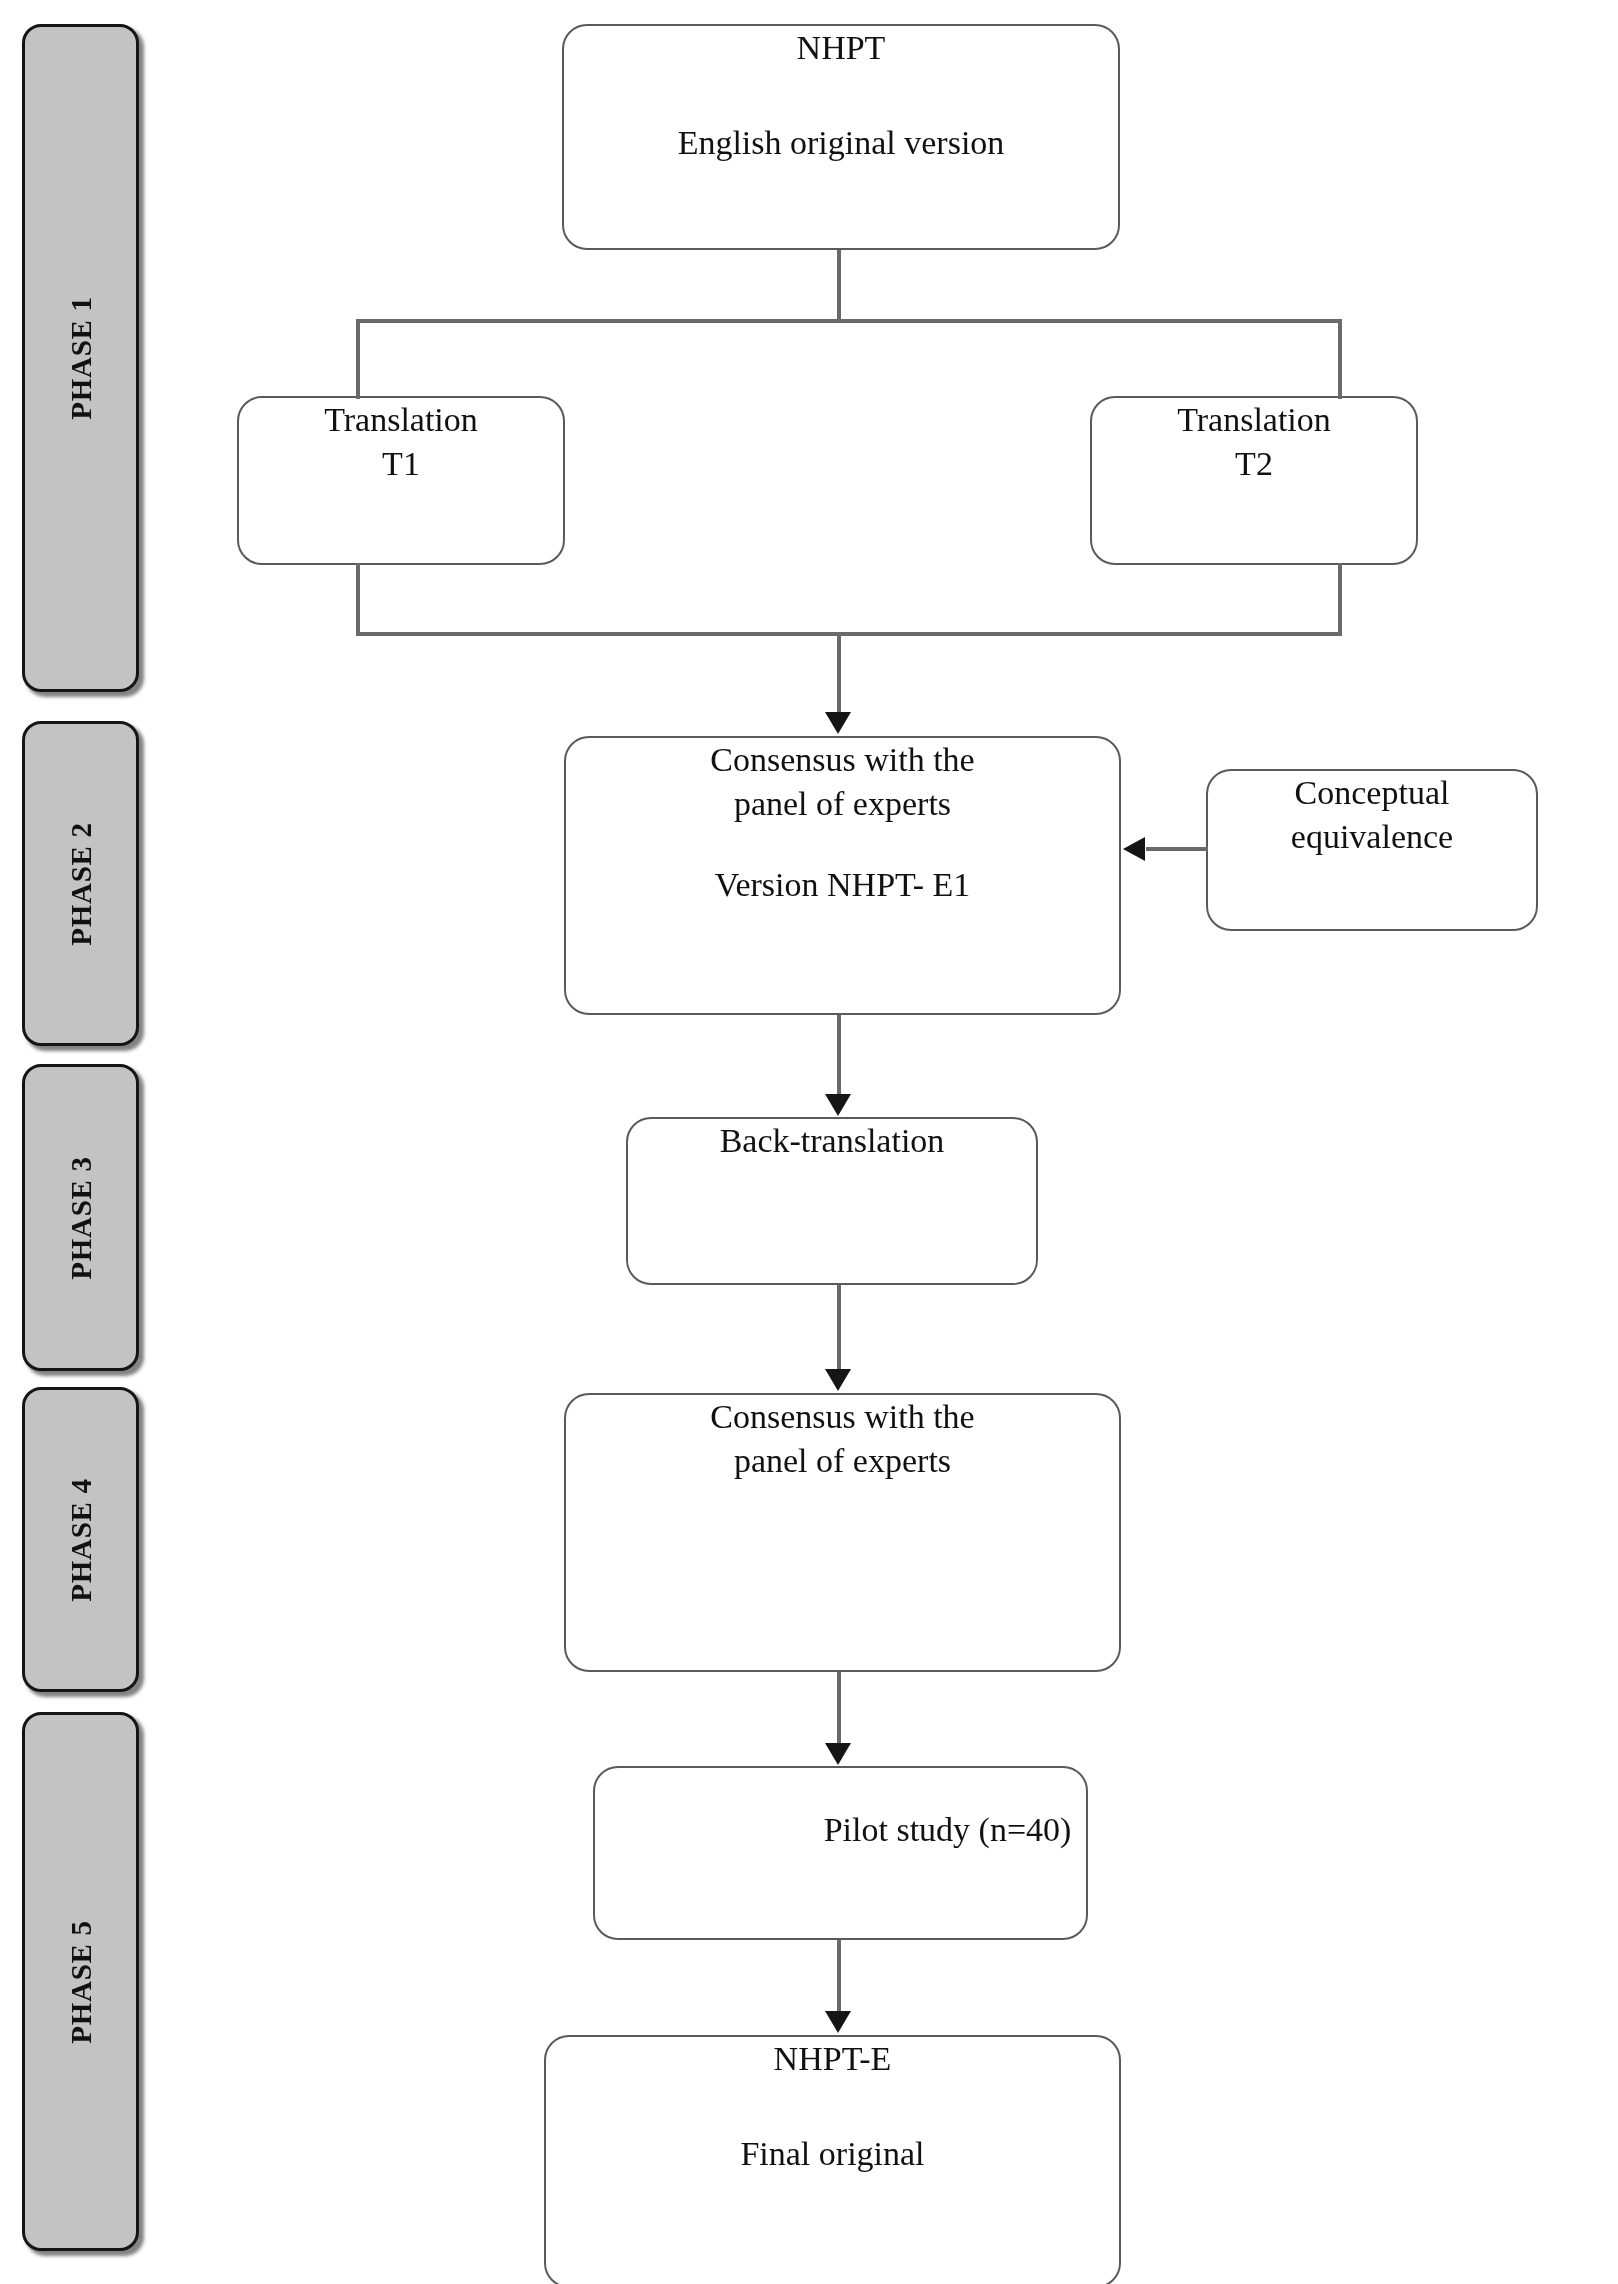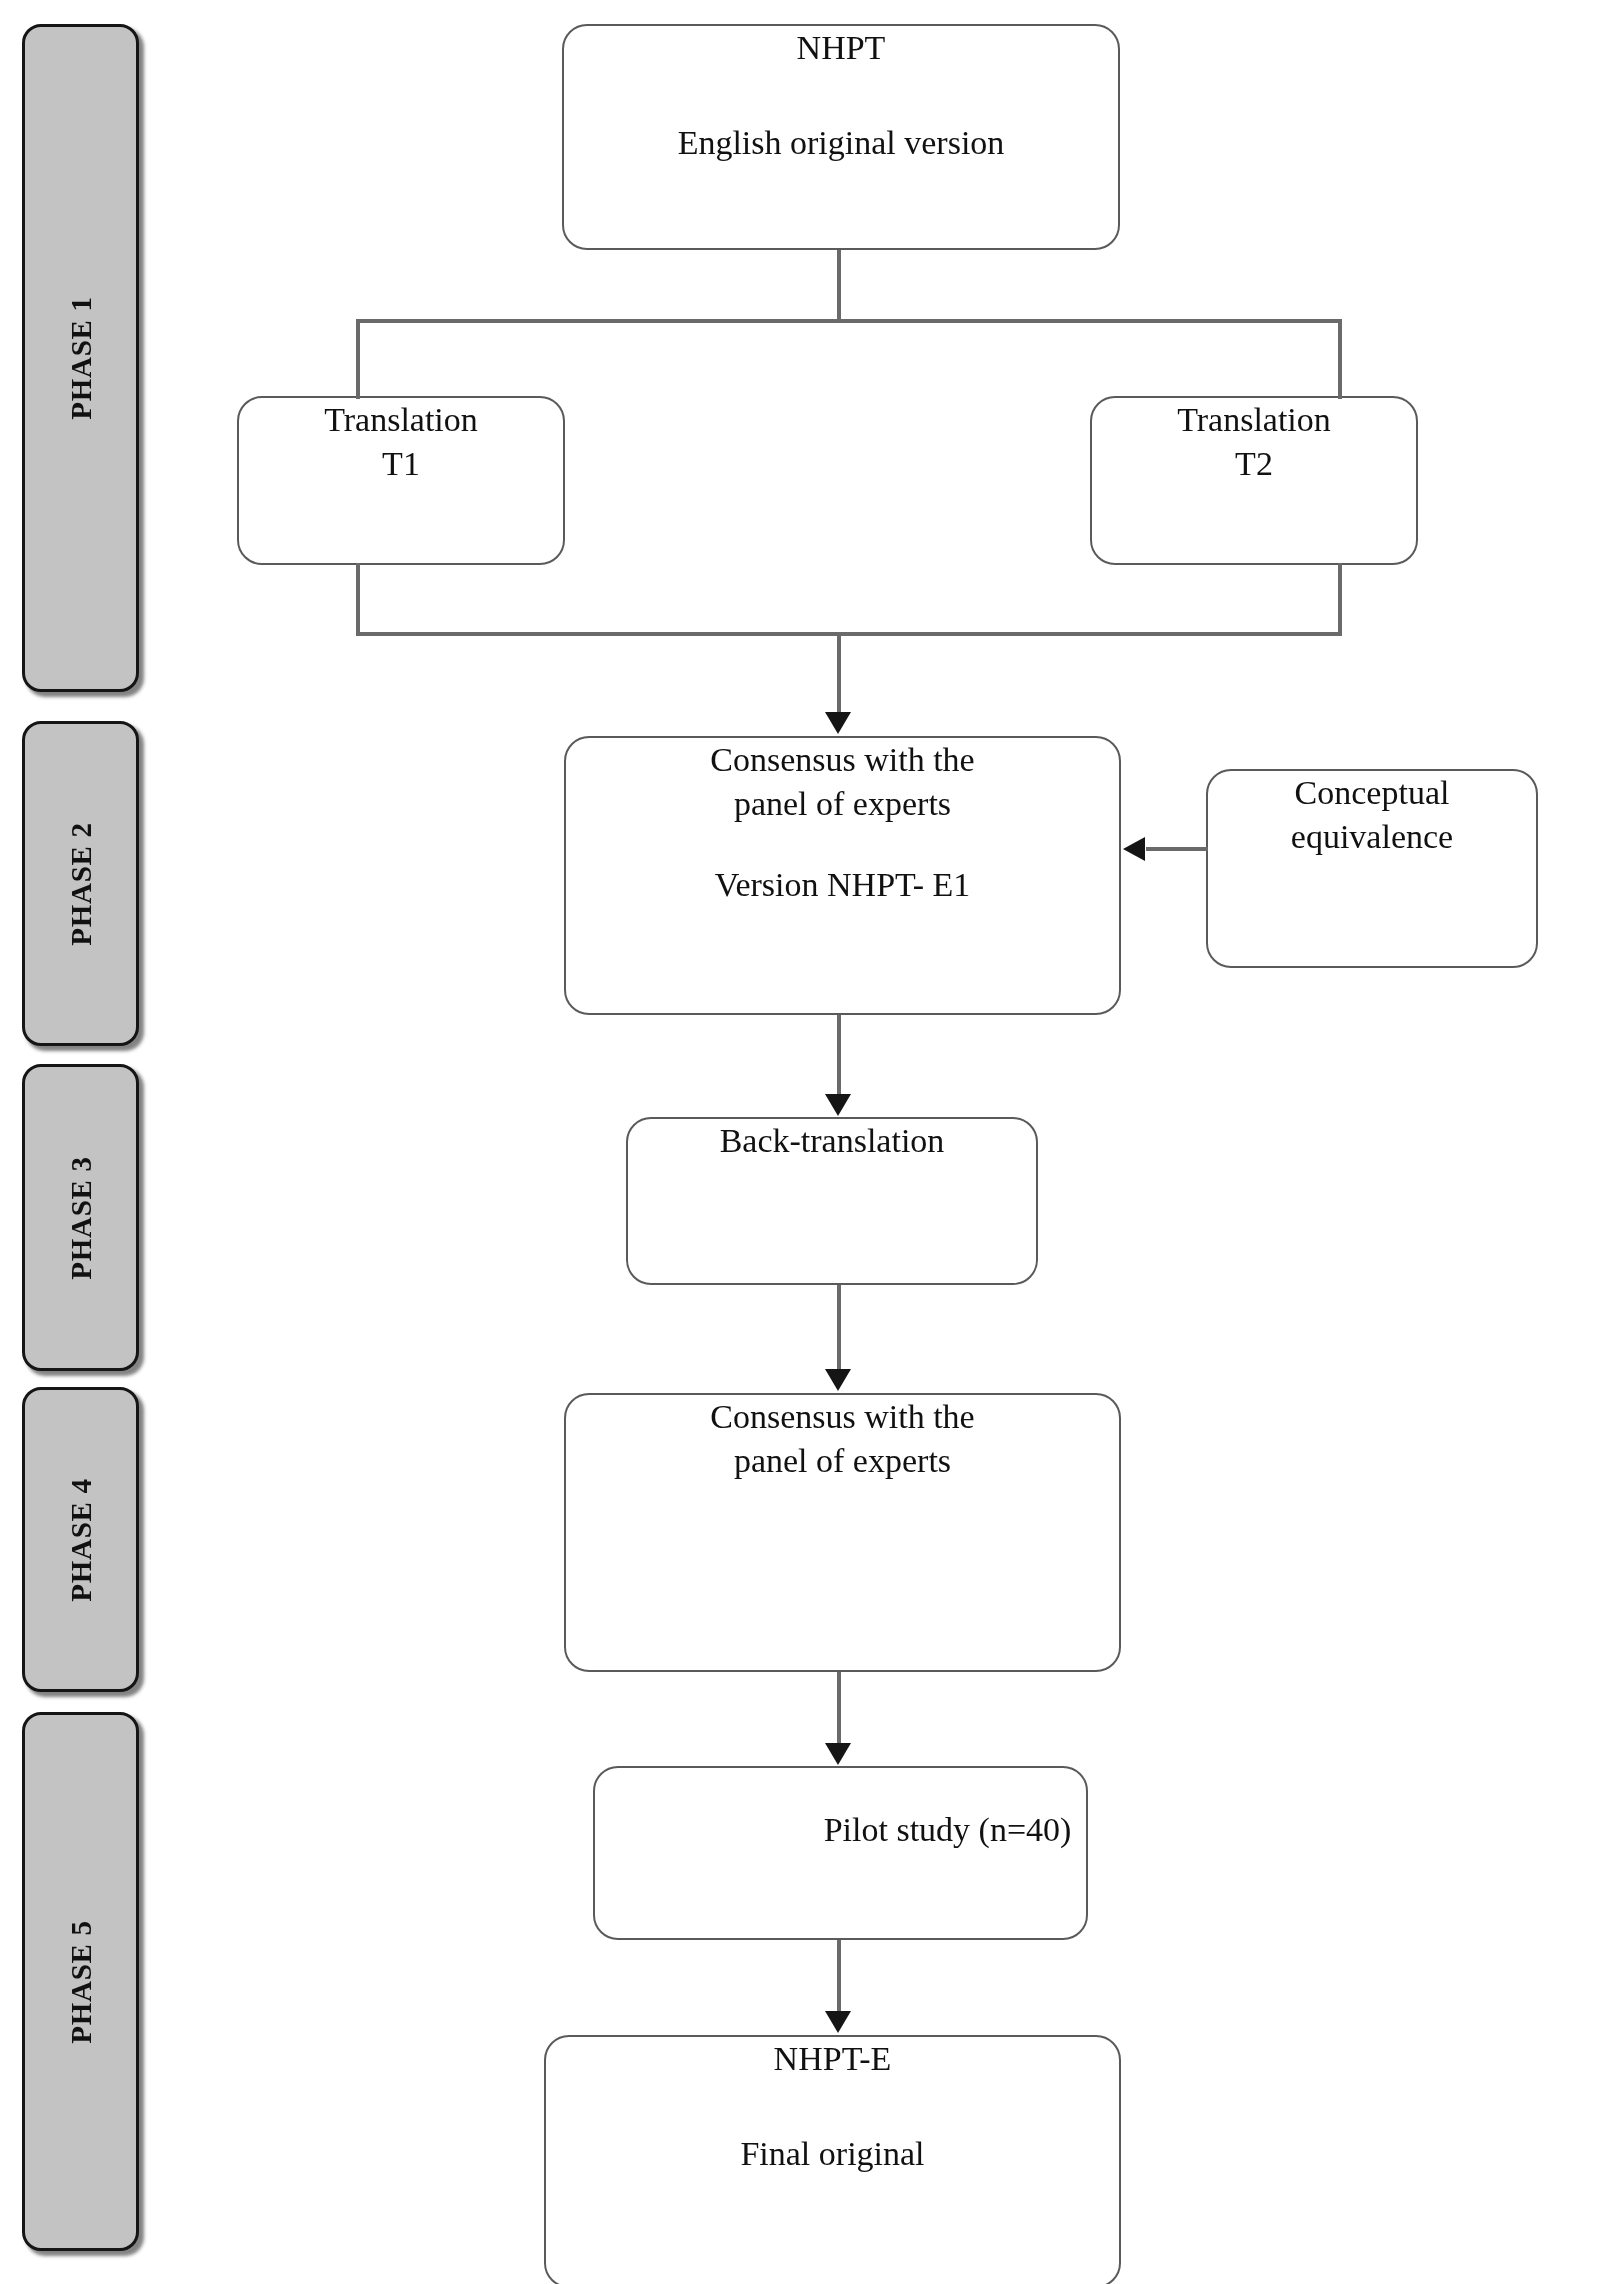--- a/index.html
+++ b/index.html
@@ -137,21 +137,21 @@
     <span class="line">T2</span>
   </div>
 
   <div class="node center" style="left:564px; top:736px; width:557px; height:279px; padding:0 22px;">
     <span class="line">Consensus with the</span>
     <span class="line">panel of experts</span>
     <span class="gap-md"></span>
     <span class="line bold">Version NHPT- E1</span>
   </div>
 
-  <div class="node center" style="left:1206px; top:769px; width:332px; height:199px; padding:0 14.6px;">
+  <div class="node center" style="left:1206px; top:769px; width:332px; height:162px; padding:0 14.6px;">
     <span class="line">Conceptual</span>
     <span class="line">equivalence</span>
   </div>
 
   <div class="node center" style="left:626px; top:1117px; width:412px; height:168px; padding:0 21px;">
     <span class="line">Back-translation</span>
   </div>
 
   <div class="node center" style="left:564px; top:1393px; width:557px; height:279px; padding:0 22px;">
     <span class="line">Consensus with the</span>

